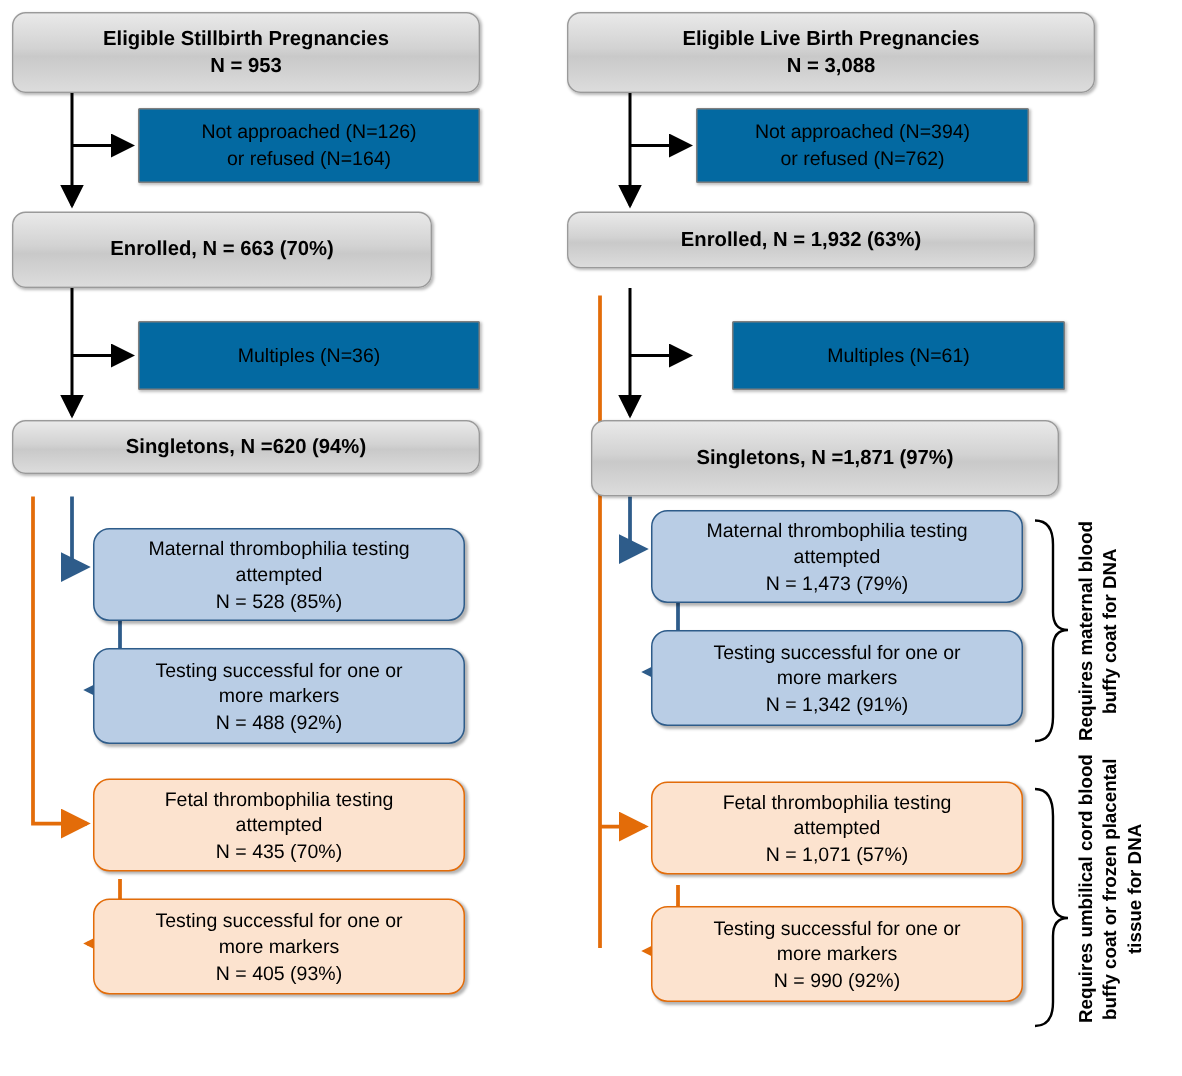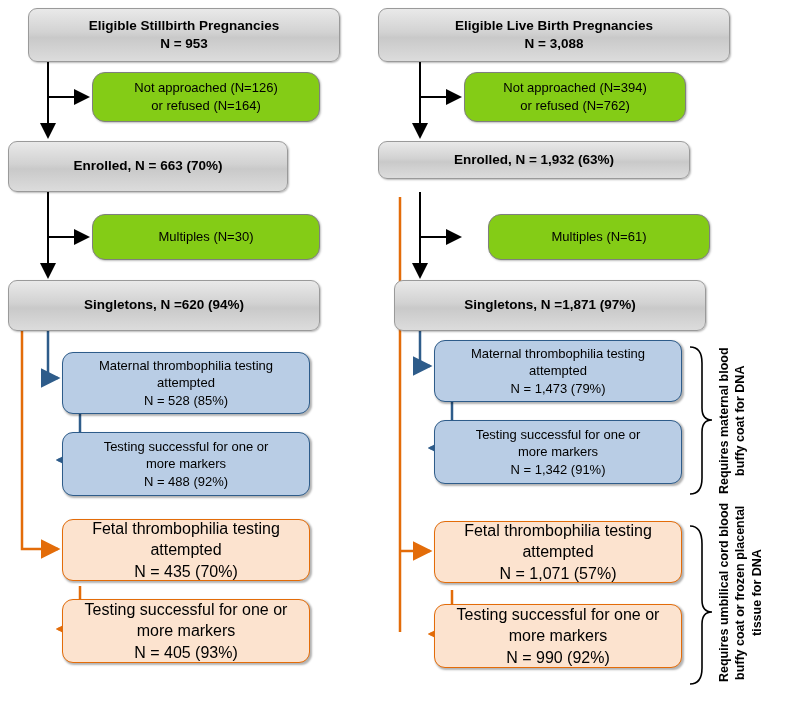--- a/index.html
+++ b/index.html
@@ -38,38 +38,38 @@
   }
   .gray {
     background: linear-gradient(to bottom, #e9e9e9 0%, #d2d2d2 45%, #c9c9c9 55%, #dcdcdc 100%);
     border: 1px solid #9a9a9a;
     border-radius: 9px;
     font-weight: bold;
     font-size: 13.5px;
     box-shadow: 1px 1px 2px rgba(0,0,0,0.28);
   }
   .white {
-    background: #84cc16;
+    background: #0369a1;
     border: 1px solid #7f7f7f;
-    border-radius: 13px;
+    border-radius: 1px;
     font-size: 13px;
     box-shadow: 1px 1px 2px rgba(0,0,0,0.25);
   }
   .blue {
     background: #b9cde5;
     border: 1.6px solid #2e5c8a;
     border-radius: 11px;
     font-size: 13px;
     box-shadow: 1.5px 1.5px 2px rgba(0,0,0,0.3);
   }
   .orange {
     background: #fce3cf;
     border: 1.6px solid #e36c09;
     border-radius: 11px;
-    font-size: 16px;
+    font-size: 13px;
     box-shadow: 1.5px 1.5px 2px rgba(0,0,0,0.3);
   }
   .node .line { display: block; }
   .vlabel {
     position: absolute;
     font-size: 12.5px;
     font-weight: bold;
     writing-mode: vertical-rl;
     text-orientation: mixed;
     transform: rotate(180deg);
@@ -121,39 +121,39 @@
     <path d="M452,402 L452,448 L430,448" stroke="#2e5c8a" stroke-width="2.5" fill="none" marker-end="url(#arrBlue)"></path>
 
     <path d="M400,197 L400,632 " stroke="#e36c09" stroke-width="2.5" fill="none"></path>
     <path d="M400,551 L430,551" stroke="#e36c09" stroke-width="2.5" fill="none" marker-end="url(#arrOrange)"></path>
     <path d="M452,590 L452,634 L430,634" stroke="#e36c09" stroke-width="2.5" fill="none" marker-end="url(#arrOrange)"></path>
 
     <path d="M690,347 Q702,347 702,363 L702,408 Q702,420 712,420 Q702,420 702,432 L702,478 Q702,494 690,494" stroke="#000" stroke-width="1.6" fill="none"></path>
     <path d="M690,526 Q702,526 702,544 L702,600 Q702,612 712,612 Q702,612 702,624 L702,668 Q702,684 690,684" stroke="#000" stroke-width="1.6" fill="none"></path>
   </svg>
 
-  <div class="node gray" style="left:8px; top:8px; width:312px; height:54px;margin-left:20px;">
+  <div class="node gray" style="left:8px; top:8px; width:312px; height:54px;">
     <span class="line">Eligible Stillbirth Pregnancies</span>
     <span class="line">N = 953</span>
   </div>
 
   <div class="node white" style="left:92px; top:72px; width:228px; height:50px;">
     <span class="line">Not approached (N=126)</span>
     <span class="line">or refused (N=164)</span>
   </div>
 
   <div class="node gray" style="left:8px; top:141px; width:280px; height:51px;">
     <span class="line">Enrolled, N = 663 (70%)</span>
   </div>
 
   <div class="node white" style="left:92px; top:214px; width:228px; height:46px;">
-    <span class="line">Multiples (N=30)</span>
-  </div>
-
-  <div class="node gray" style="left:8px; top:280px; width:312px; height:51px;">
+    <span class="line">Multiples (N=36)</span>
+  </div>
+
+  <div class="node gray" style="left:8px; top:280px; width:312px; height:36px;">
     <span class="line">Singletons, N =620 (94%)</span>
   </div>
 
   <div class="node blue" style="left:62px; top:352px; width:248px; height:62px;">
     <span class="line">Maternal thrombophilia testing</span>
     <span class="line">attempted</span>
     <span class="line">N = 528 (85%)</span>
   </div>
 
   <div class="node blue" style="left:62px; top:432px; width:248px; height:64px;">

